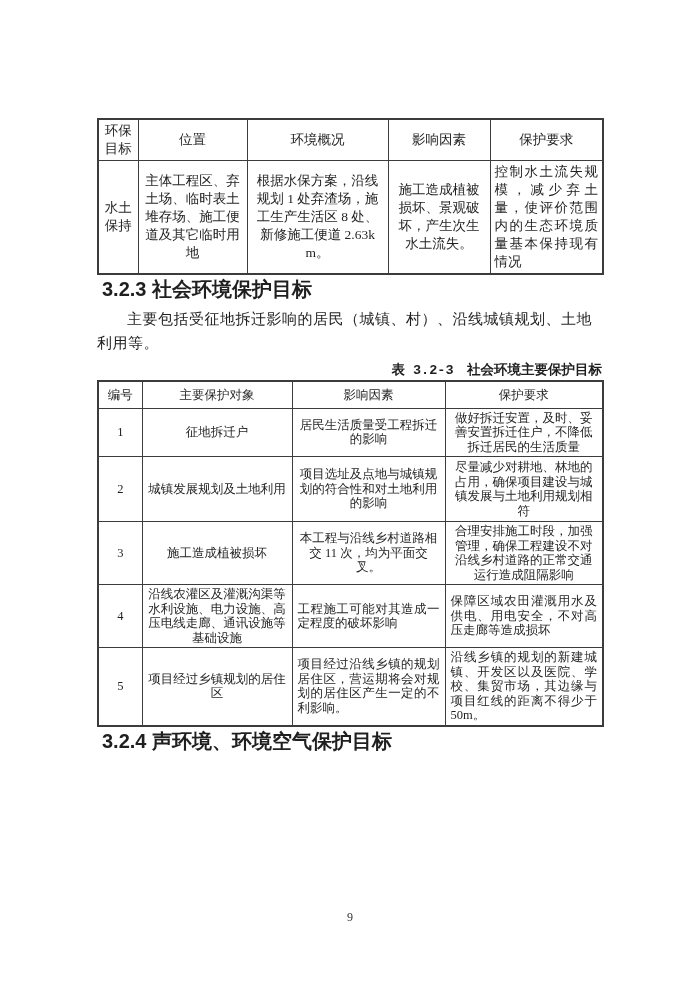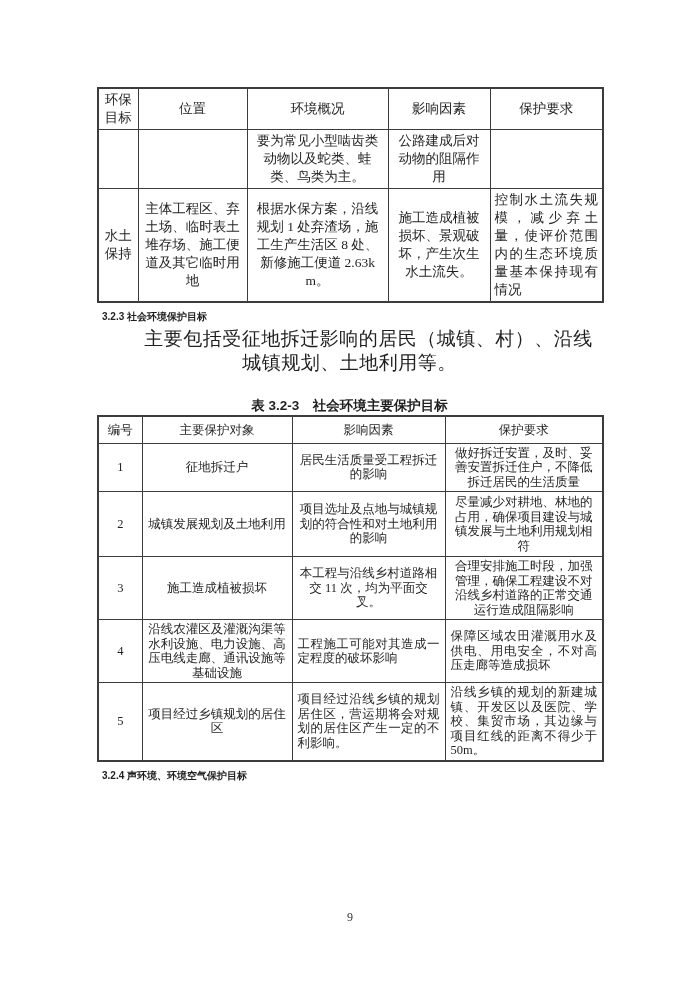--- a/index.html
+++ b/index.html
@@ -4,47 +4,47 @@
 <style>
   html,body{margin:0;padding:0;background:#ffffff;}
   .page{
     position:relative;
     width:700px;height:989px;
     background:#ffffff;
     font-family:"Liberation Serif","DejaVu Serif",serif;
     color:#1f1f1f;
     overflow:hidden;
   }
-  .content{width:505px;margin-left:97px;padding-top:87px;}
+  .content{width:505px;margin-left:97px;padding-top:118px;}
 
   table{border-collapse:collapse;table-layout:fixed;width:505px;}
   table,td,th{border:1px solid #3c3c3c;}
   table{border:2px solid #3c3c3c;}
   td,th{
     vertical-align:middle;
     text-align:center;
     font-weight:normal;
     word-break:break-all;
     overflow:hidden;
   }
   .t1 td,.t1 th{font-size:13.5px;line-height:18px;padding:2px 4px;}
   .t2 td,.t2 th{font-size:12.5px;line-height:14.5px;padding:2px 5px;}
   td.aj{text-align:justify;text-align-last:auto;}
 
   .heading{
     font-family:"Liberation Sans","DejaVu Sans",sans-serif;
-    font-weight:bold;font-size:10px;line-height:20px;
+    font-weight:bold;font-size:20px;line-height:20px;
     margin:4px 0 0 5px;
   }
-  .para{font-size:19px;line-height:24px;letter-spacing:0.5px;text-align:center;}
+  .para{font-size:15px;line-height:24px;margin-top:8px;letter-spacing:0.5px;}
   .para .indent{text-indent:2em;}
   .caption{
-    font-family:Liberation Sans, sans-serif;
+    font-family:Liberation Mono, monospace;
     font-weight:bold;font-size:13.5px;line-height:18px;
-    text-align:center;margin-top:22px;
+    text-align:right;margin-top:7px;
   }
   .mt3{}
   .pageno{
     position:absolute;left:0;top:910px;width:700px;
     text-align:center;font-size:12px;color:#333;
   }
 </style>
 </head>
 <body>
 
@@ -59,27 +59,20 @@
         <col style="width:102px">
           <col style="width:113px">
       </colgroup>
       <tbody>
           <tr style="height:33px">
         <th>环保目标</th>
         <th>位置</th>
         <th>环境概况</th>
         <th>影响因素</th>
         <th>保护要求</th>
-      </tr>
-      <tr style="height:45px">
-        <td></td>
-        <td></td>
-        <td>要为常见小型啮齿类动物以及蛇类、蛙类、鸟类为主。</td>
-        <td>公路建成后对动物的阻隔作用</td>
-        <td></td>
       </tr>
       <tr style="height:75px">
         <td>水土保持</td>
         <td>主体工程区、弃土场、临时表土堆存场、施工便道及其它临时用地</td>
         <td>根据水保方案，沿线规划 1 处弃渣场，施工生产生活区 8 处、新修施工便道 2.63km。</td>
         <td>施工造成植被损坏、景观破坏，产生次生水土流失。</td>
         <td class="aj">控制水土流失规模，减少弃土量，使评价范围内的生态环境质量基本保持现有情况</td>
       </tr>
     </tbody>
       </table>

